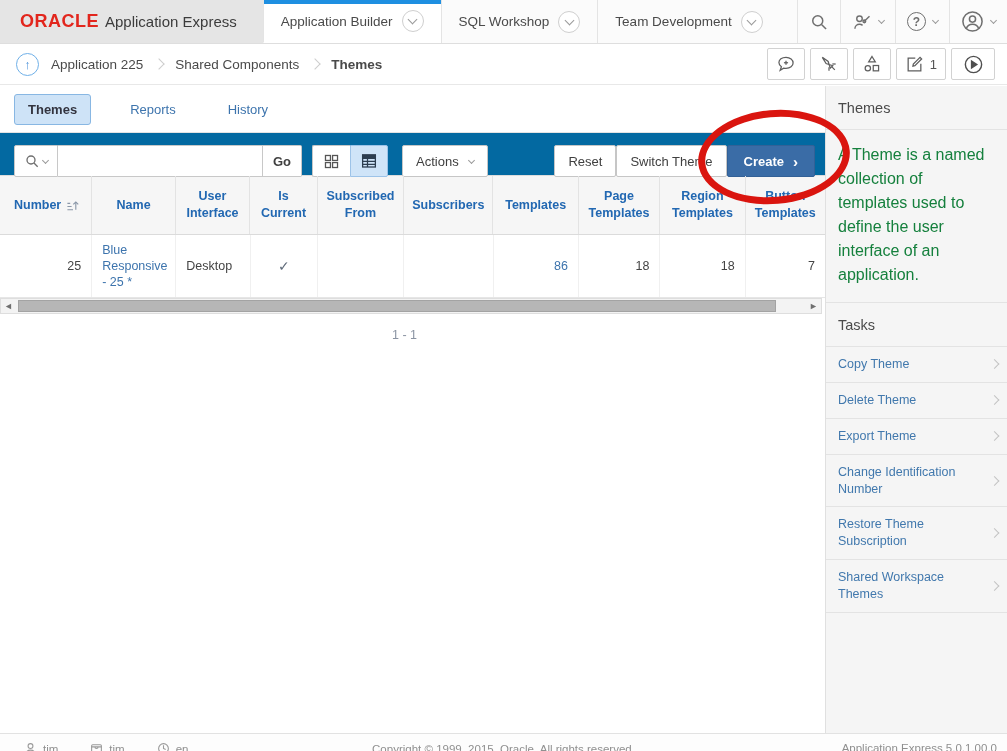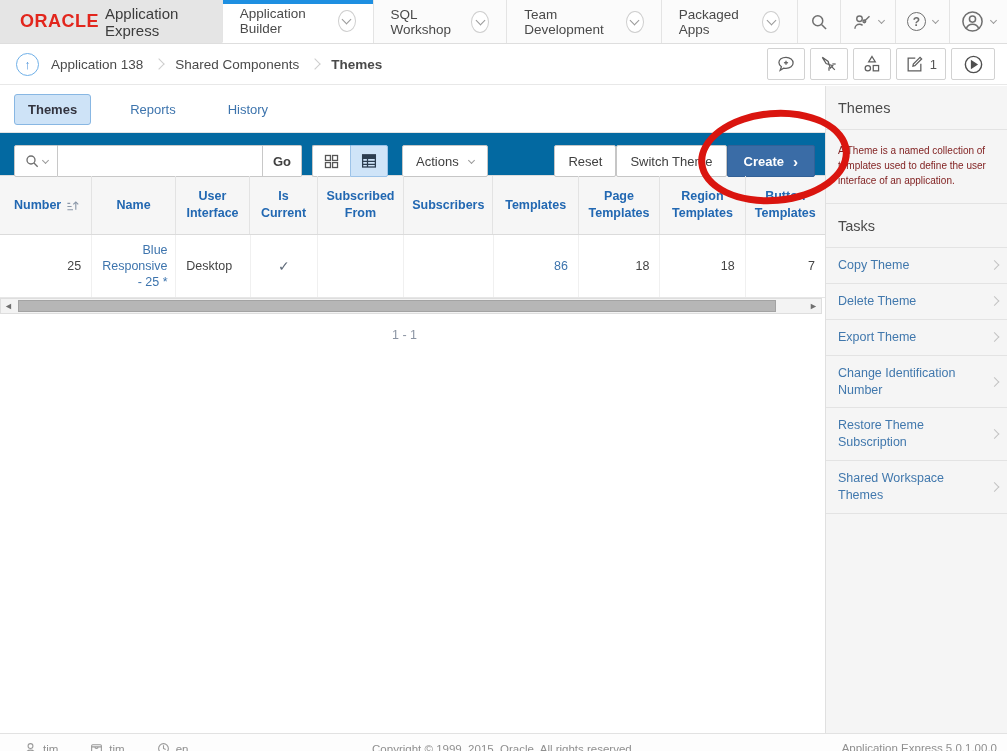--- a/index.html
+++ b/index.html
@@ -61,35 +61,35 @@
   
   .grid { width:825px; overflow:hidden; }
   .grid-head { display:flex; background:#f6f6f6; border-bottom:1px solid #dbdbdb; height:59px; }
   .hcell { display:flex; align-items:center; justify-content:center; text-align:center; color:#2268b2; font-weight:bold; font-size:12.5px; border-right:1px solid #e3e3e3; padding:4px 6px; line-height:1.35; cursor:pointer; }
   .hcell.first { justify-content:flex-start; padding-left:14px; gap:5px; }
   .grid-row { display:flex; background:#fff; border-bottom:1px solid #e6e6e6; height:63px; }
   .cell { display:flex; align-items:center; font-size:12.5px; color:#444; padding:4px 10px; border-right:1px solid #f0f0f0; line-height:1.3; }
   .cell.num { justify-content:flex-end; }
   .cell.center { justify-content:center; }
   .link { color:#3d74ad; cursor:pointer; }
-  .c0{width:93px;} .c1{width:84px;text-align:right;} .c2{width:75px;} .c3{width:68px;} .c4{width:87px;}
+  .c0{width:93px;} .c1{width:84px;} .c2{width:75px;} .c3{width:68px;} .c4{width:87px;}
   .c5{width:90px;} .c6{width:86px;} .c7{width:82px;} .c8{width:86px;} .c9{width:80px; border-right:none;}
 
   
   .hscroll { width:822px; height:16px; background:#f3f3f3; border:1px solid #dedede; display:flex; align-items:center; position:relative; }
   .sb-arrow { width:15px; height:100%; display:flex; align-items:center; justify-content:center; color:#6f6f6f; font-size:9px; cursor:pointer; }
   .sb-thumb { position:absolute; left:17px; width:758px; top:1px; height:12px; background:#b6b6b6; border:1px solid #a3a3a3; cursor:pointer; }
   .sb-right { position:absolute; right:0; }
 
   .pagination { text-align:center; padding:14px 16px 0 0; color:#8a93a2; font-size:12.5px; }
 
   
   .sb-sec { border-bottom:1px solid #e3e3e3; }
   .sb-title { padding:14px 12px 13px; font-size:14.5px; color:#4a4a4a; }
-  .sb-desc { padding:13px 12px 15px; font-size:10px; color:#7f1d1d; line-height:1.5; }
+  .sb-desc { padding:13px 12px 15px; font-size:16px; color:#15803d; line-height:1.5; }
   .task { position:relative; padding:9px 24px 9px 12px; color:#4178ad; font-size:12.5px; line-height:1.35; border-bottom:1px solid #e3e3e3; cursor:pointer; }
   .task-chev { position:absolute; right:9px; top:50%; transform:translateY(-50%) rotate(-45deg); width:7px; height:7px; border-right:1.4px solid #c3c3c3; border-bottom:1.4px solid #c3c3c3; }
 
   
   .footer { position:absolute; top:733px; left:0; width:1007px; height:40px; background:#fdfdfd; border-top:1px solid #e2e2e2; display:flex; align-items:flex-start; padding:8px 10px 0 24px; color:#8f8f8f; font-size:11.5px; }
   .f-item { display:flex; align-items:center; gap:6px; margin-right:32px; }
   .f-copy { position:absolute; left:50%; transform:translateX(-50%); top:9px; }
   .f-ver { margin-left:auto; }
 
   
@@ -110,26 +110,20 @@
       </span>
   </div>
   <div class="nav-tab">
     <span>SQL Workshop</span>
     <span class="circle-chev">
         <span class="chev"></span>
       </span>
   </div>
   <div class="nav-tab">
     <span>Team Development</span>
-    <span class="circle-chev">
-        <span class="chev"></span>
-      </span>
-  </div>
-  <div class="nav-tab">
-    <span>Packaged Apps</span>
     <span class="circle-chev">
         <span class="chev"></span>
       </span>
   </div>
   <div style="flex:1"></div>
   <div class="icon-cell">
     <svg width="20" height="20" viewBox="0 0 24 24" fill="none" stroke="#6f6f6f" stroke-width="1.8">
       <circle cx="10.5" cy="10.5" r="6"></circle>
         <line x1="15" y1="15" x2="20.5" y2="20.5"></line>
     </svg>
@@ -154,21 +148,21 @@
         <path d="M5.5 19.5c1-3 3.5-4.6 6.5-4.6s5.5 1.6 6.5 4.6"></path>
     </svg>
     <span class="chev sm"></span>
   </div>
 </div>
 
 <div class="crumbbar">
   <span class="up-circle">
     <span>↑</span>
   </span>
-  <span class="crumb">Application 138</span>
+  <span class="crumb">Application 225</span>
   <span class="crumb-sep"></span>
   <span class="crumb">Shared Components</span>
   <span class="crumb-sep"></span>
   <span class="crumb current">Themes</span>
 
   <div class="crumb-actions">
     <div class="cbtn">
       <svg width="20" height="20" viewBox="0 0 24 24" fill="none" stroke="#5f5f5f" stroke-width="1.5">
         <path d="M12 4c-5 0-8.5 2.8-8.5 6.3 0 2 1.1 3.7 3 4.9L5 19.5l4.2-2.5c.9.2 1.8.3 2.8.3 5 0 8.5-2.8 8.5-6.5S17 4 12 4z"></path>
         <line x1="12" y1="8" x2="12" y2="13"></line>

